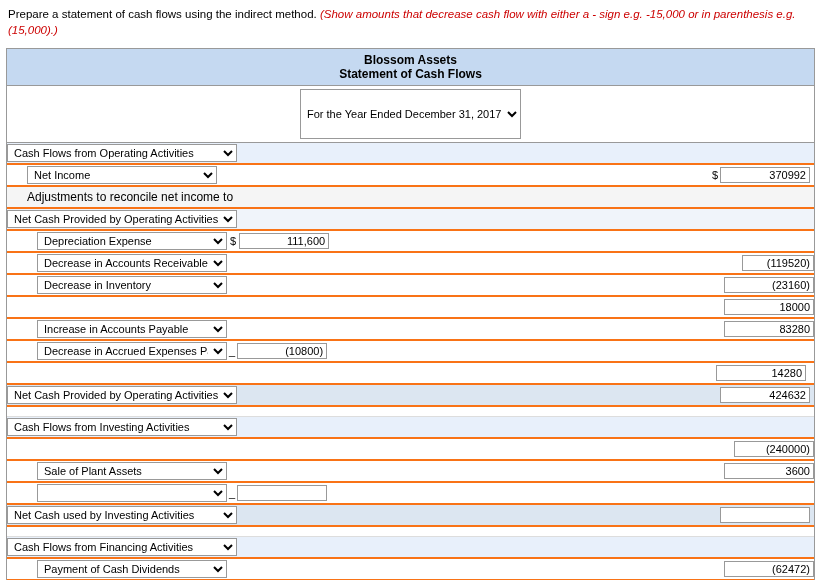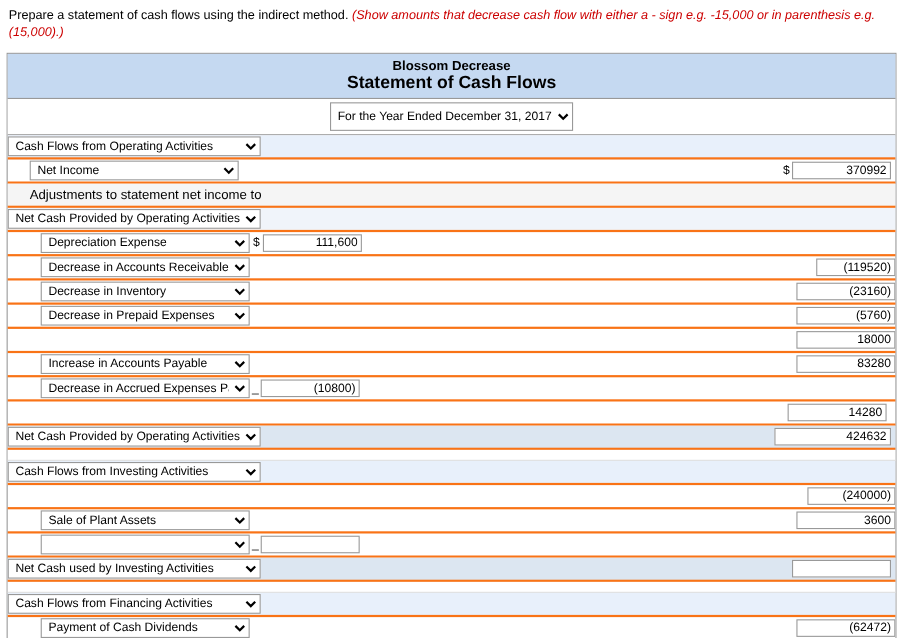--- a/index.html
+++ b/index.html
@@ -27,35 +27,35 @@
       text-align: center;
       padding: 4px 2px;
       border-bottom: 1px solid #999;
     }
     .statement-header .company-name {
       font-weight: bold;
       font-size: 12px;
     }
     .statement-header .statement-title {
       font-weight: bold;
-      font-size: 16px;
+      font-size: 12px;
     }
     .header-period-row {
       display: flex;
       align-items: center;
       justify-content: center;
       padding: 3px;
       border-bottom: 1px solid #999;
       background: #fff;
     }
     .period-select {
       font-size: 11px;
       border: 1px solid #999;
       background: #fff;
-      padding: 5px 2px;
+      padding: 17px 2px;
     }
     .row {
       display: flex;
       align-items: center;
       border-bottom: 2px solid #f97316;
       min-height: 22px;
     }
     .row.section-header {
       background: #e8f0fb;
     }
@@ -114,21 +114,21 @@
 </head>
 <body>
 
 <div class="instruction">
   Prepare a statement of cash flows using the indirect method. <em>(Show amounts that decrease cash flow with either a - sign e.g. -15,000 or in parenthesis e.g. (15,000).)</em>
 </div>
 
 <div class="statement-container">
 
   <div class="statement-header">
-    <div class="company-name">Blossom Decrease</div>
+    <div class="company-name">Blossom Assets</div>
     <div class="statement-title">Statement of Cash Flows</div>
   </div>
 
   <div class="header-period-row">
     <select class="period-select">
       <option>For the Year Ended December 31, 2017</option>
     </select>
   </div>
 
   <div class="row section-header">
@@ -151,21 +151,21 @@
         <div style="width:90px;">
           <input type="text" value="370992" style="">
         </div>
       </div>
     </div>
   </div>
 
   <div class="row adjustments-label">
     <div class="row-content">
       <div style="flex:0 0 20px;"></div>
-      <span>Adjustments to statement net income to</span>
+      <span>Adjustments to reconcile net income to</span>
     </div>
   </div>
 
   <div class="row subtotal">
     <div class="row-content">
       <select class="label-select-wide">
         <option>Net Cash Provided by Operating Activities</option>
       </select>
     </div>
   </div>
@@ -202,32 +202,20 @@
       <select class="label-select">
         <option>Decrease in Inventory</option>
       </select>
       <div class="spacer-col"></div>
       <div style="width:90px;">
         <input type="text" value="(23160)" style="">
       </div>
     </div>
   </div>
 
-  <div class="row">
-    <div class="row-content">
-      <div style="flex:0 0 30px;"></div>
-      <select class="label-select">
-        <option>Decrease in Prepaid Expenses</option>
-      </select>
-      <div class="spacer-col"></div>
-      <div style="width:90px;">
-        <input type="text" value="(5760)" style="">
-      </div>
-    </div>
-  </div>
 
   <div class="row">
     <div class="row-content">
       <div style="flex:0 0 30px;"></div>
       <div class="spacer-col"></div>
       <div style="width:90px;">
         <input type="text" value="18000" style="">
       </div>
     </div>
   </div>
@@ -269,21 +257,21 @@
     </div>
   </div>
 
   <div class="row total">
     <div class="row-content">
       <select class="label-select-wide">
         <option>Net Cash Provided by Operating Activities</option>
       </select>
       <div class="spacer-col"></div>
       <div class="right-area">
-        <div style="width:106px;">
+        <div style="width:90px;">
           <input type="text" value="424632" style="">
         </div>
       </div>
     </div>
   </div>
 
   <div class="row spacer"></div>
 
   <div class="row section-header">
     <div class="row-content">

